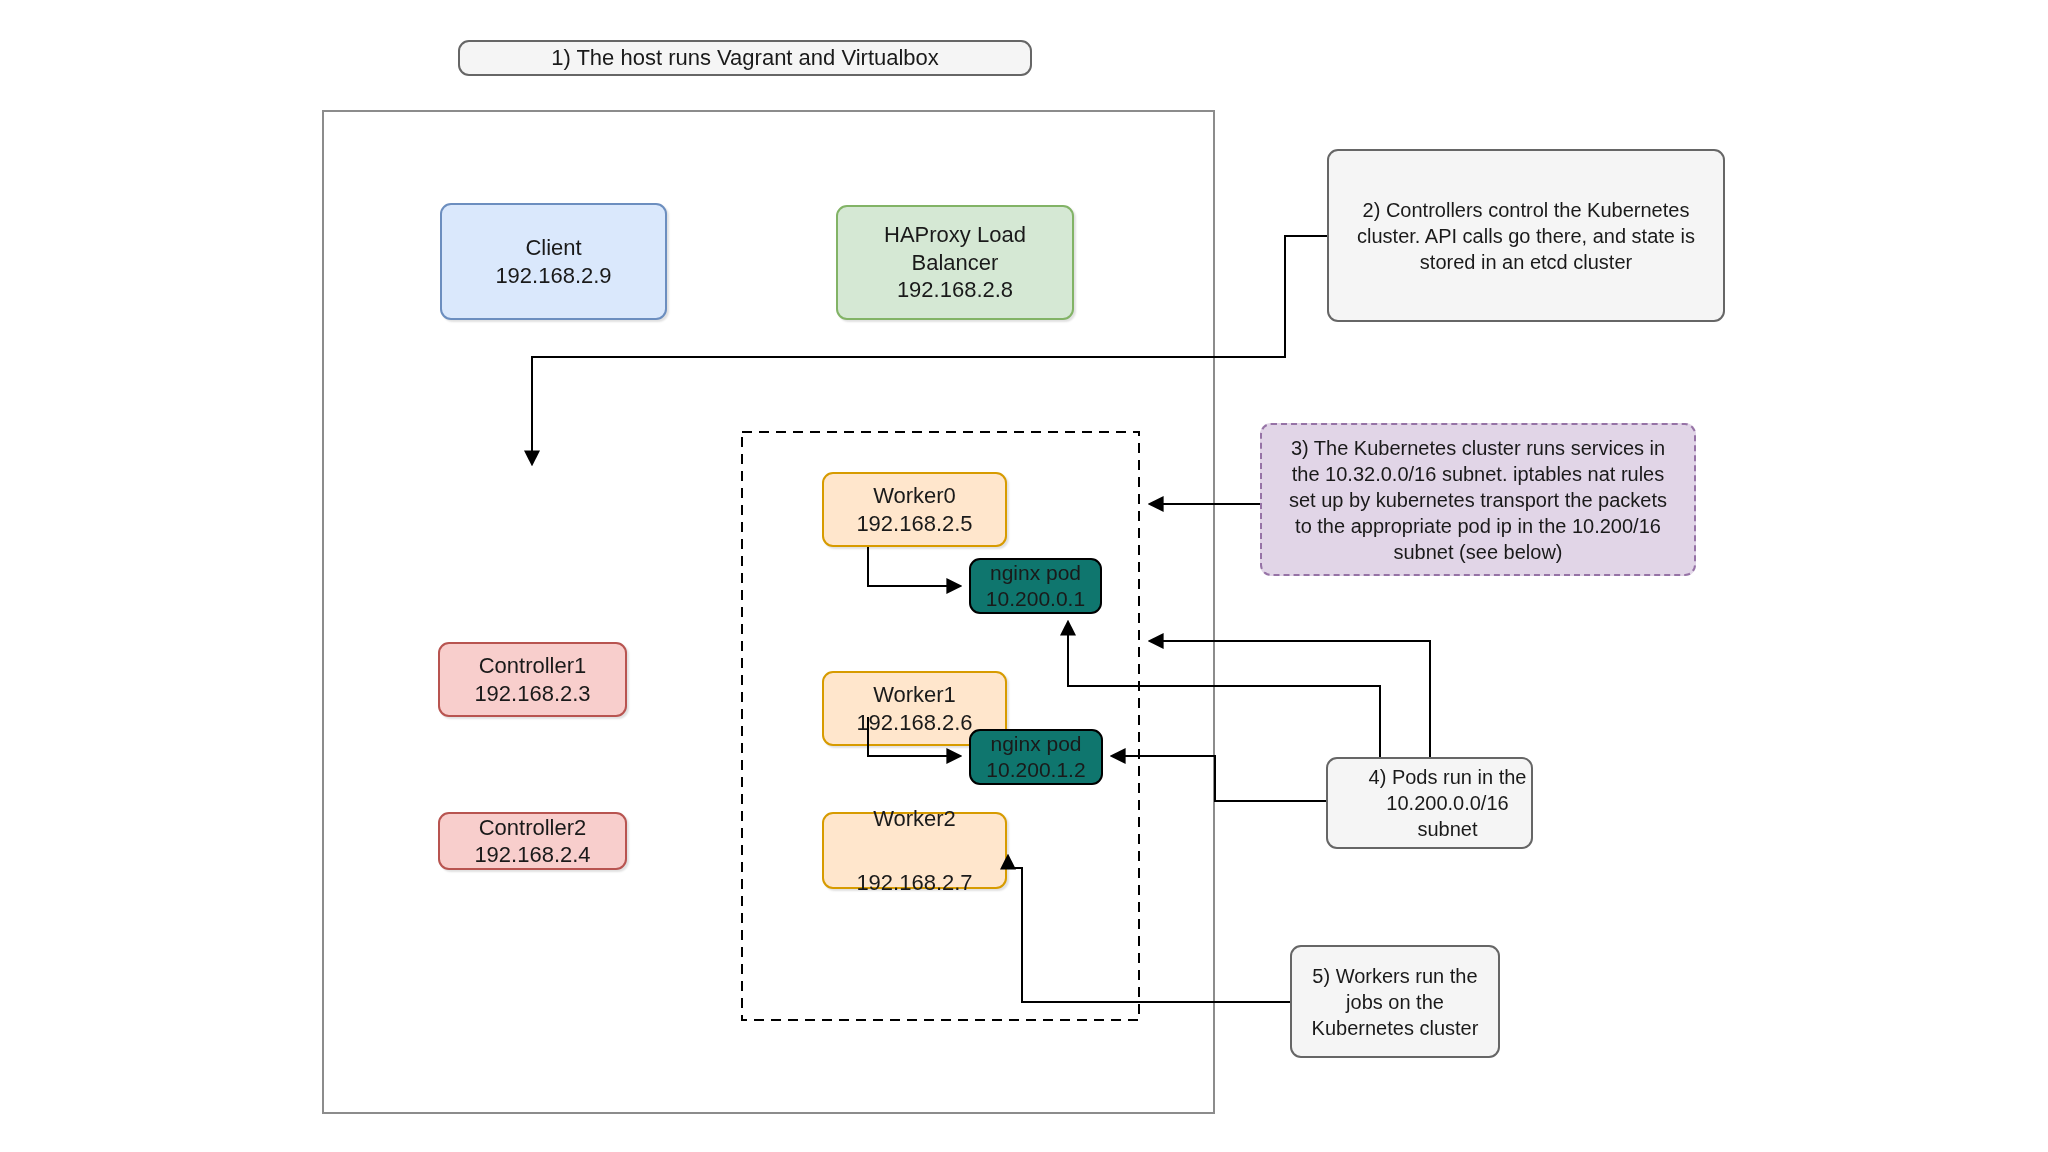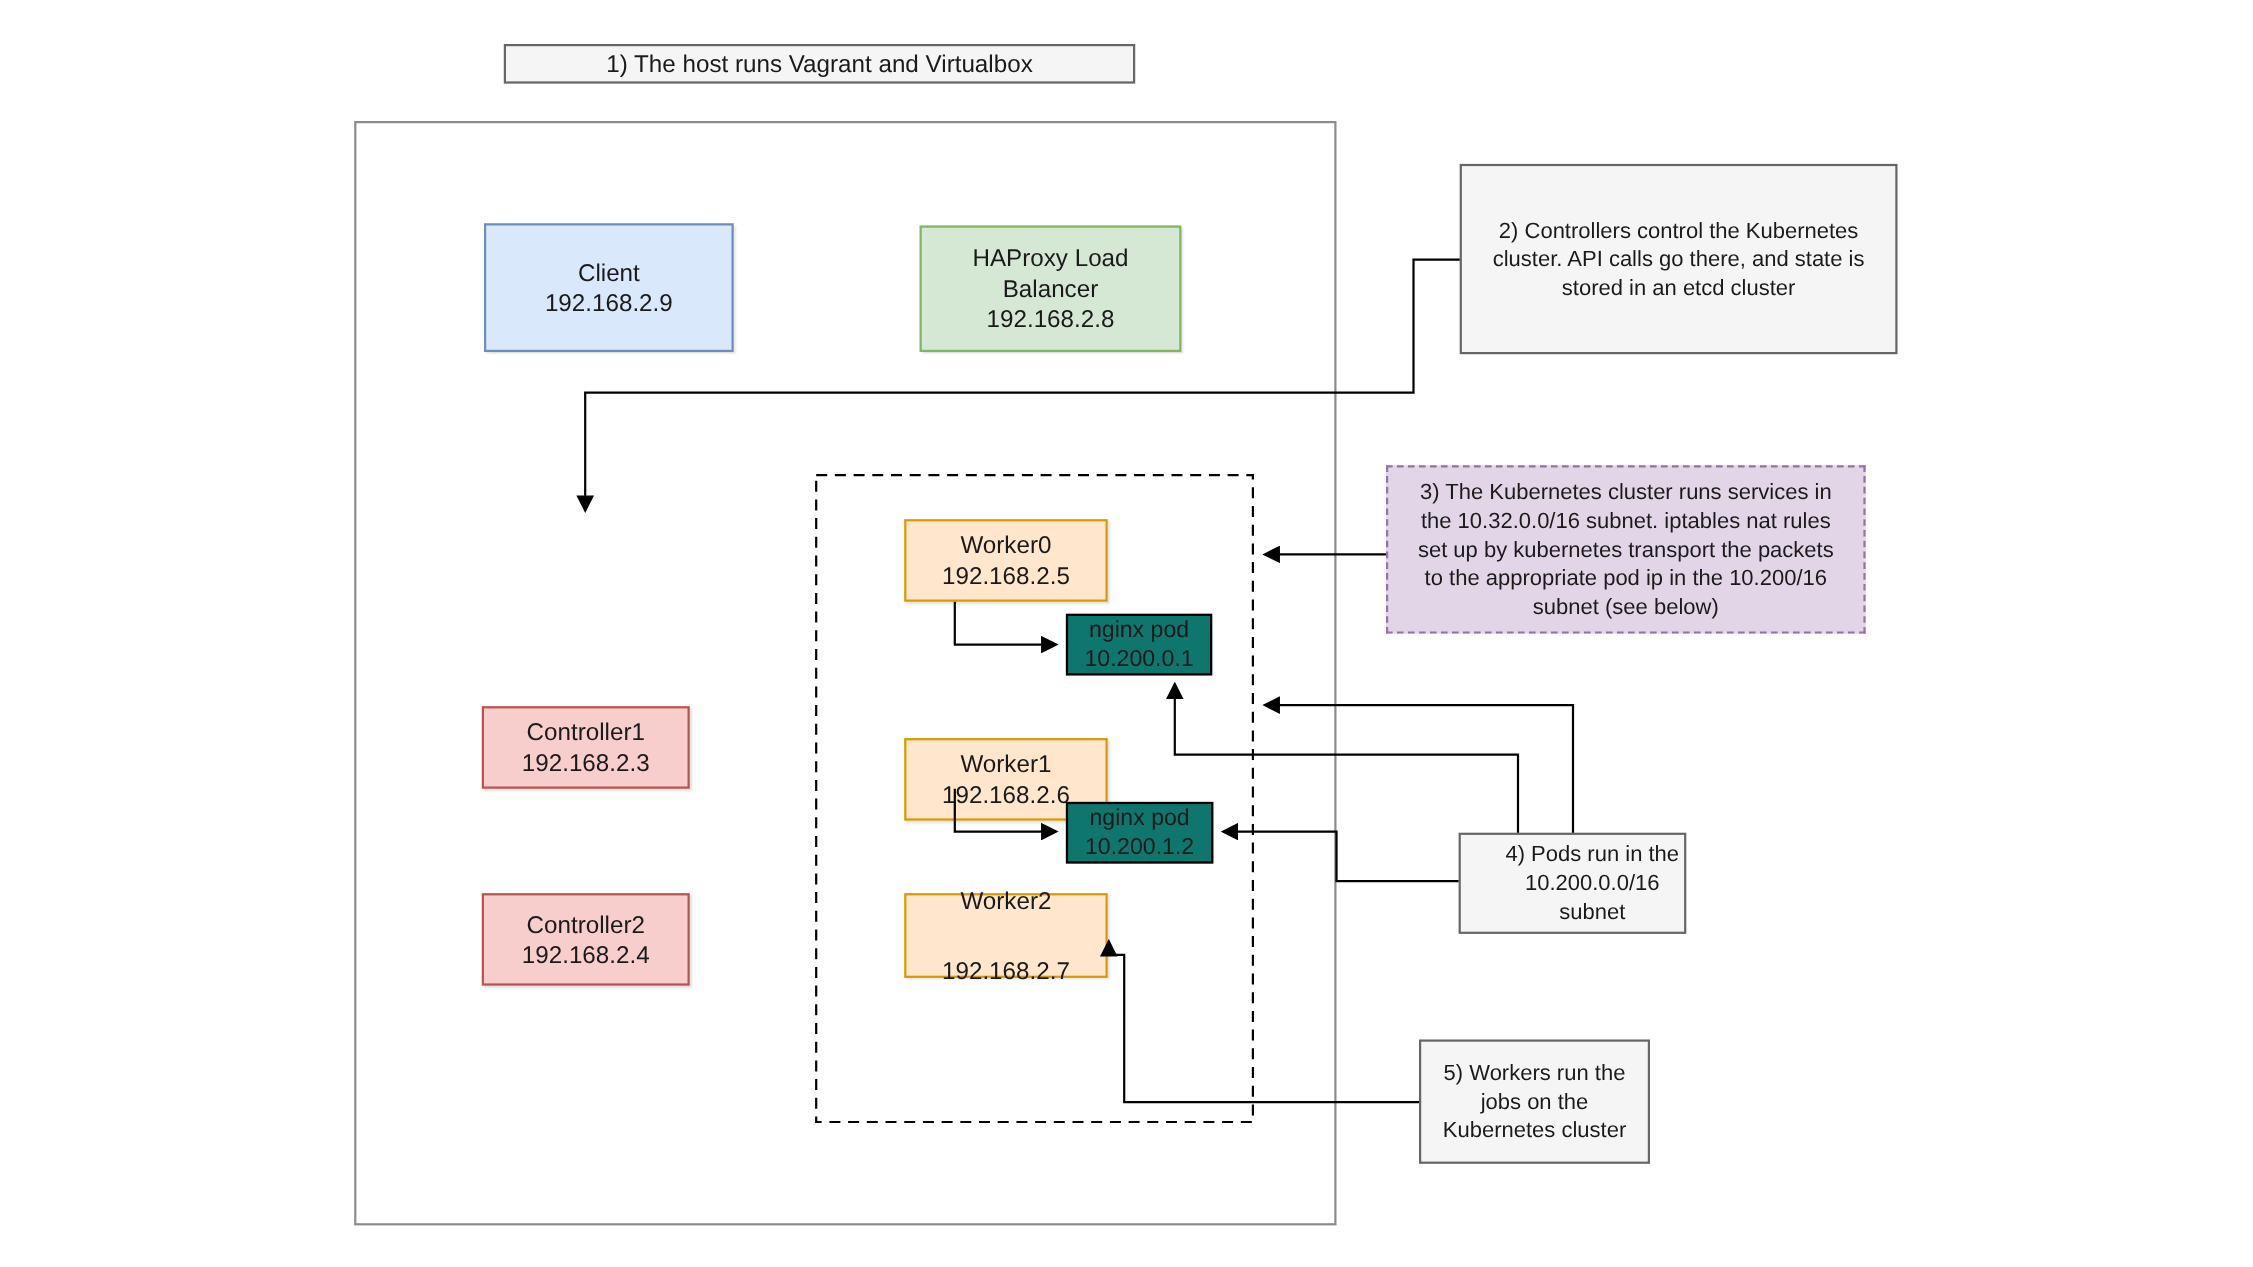--- a/index.html
+++ b/index.html
@@ -2,21 +2,21 @@
 <html><head>
 <meta charset="utf-8">
 <style>
   html,body{margin:0;padding:0;background:#ffffff;}
   .canvas{
     position:relative;width:2048px;height:1152px;background:#ffffff;overflow:hidden;
     font-family:"Liberation Sans","DejaVu Sans",sans-serif;color:#1a1a1a;
   }
   .box{
     position:absolute;display:flex;flex-direction:column;align-items:center;justify-content:center;
-    text-align:center;box-sizing:border-box;white-space:pre-line;
+    text-align:center;box-sizing:border-box;white-space:pre-line;border-radius:11px;
   }
   .shadow{box-shadow:2px 2px 2px rgba(0,0,0,0.12);}
   .node{font-size:22px;line-height:1.25;border:2px solid;}
   .node-client{background:#dae8fc;border-color:#6c8ebf;}
   .node-haproxy{background:#d5e8d4;border-color:#82b366;}
   .node-controller{background:#f8cecc;border-color:#b85450;}
   .node-worker{background:#ffe6cc;border-color:#d79b00;}
   .node-pod{background:#0f766e;border-color:#000000;font-size:21px;line-height:1.22;}
   .note{background:#f5f5f5;border:2px solid #666666;font-size:20px;line-height:1.3;}
   .note-title{font-size:22px;}
@@ -42,21 +42,21 @@
 Balancer</span>
     <span>192.168.2.8</span>
   </div>
 
 
   <div class="box node node-controller shadow" style="left:438px;top:642px;width:189px;height:75px;">
     <span>Controller1</span>
     <span>192.168.2.3</span>
   </div>
 
-  <div class="box node node-controller shadow" style="left:438px;top:812px;width:189px;height:84px;justify-content:center;">
+  <div class="box node node-controller shadow" style="left:438px;top:812px;width:189px;height:58px;justify-content:center;">
     <span>Controller2</span>
     <span>192.168.2.4</span>
   </div>
 
   <div class="box node node-worker shadow" style="left:822px;top:472px;width:185px;height:75px;">
     <span>Worker0</span>
     <span>192.168.2.5</span>
   </div>
 
   <div class="box node node-worker shadow" style="left:822px;top:642px;width:185px;height:75px;margin-top:29px;">

